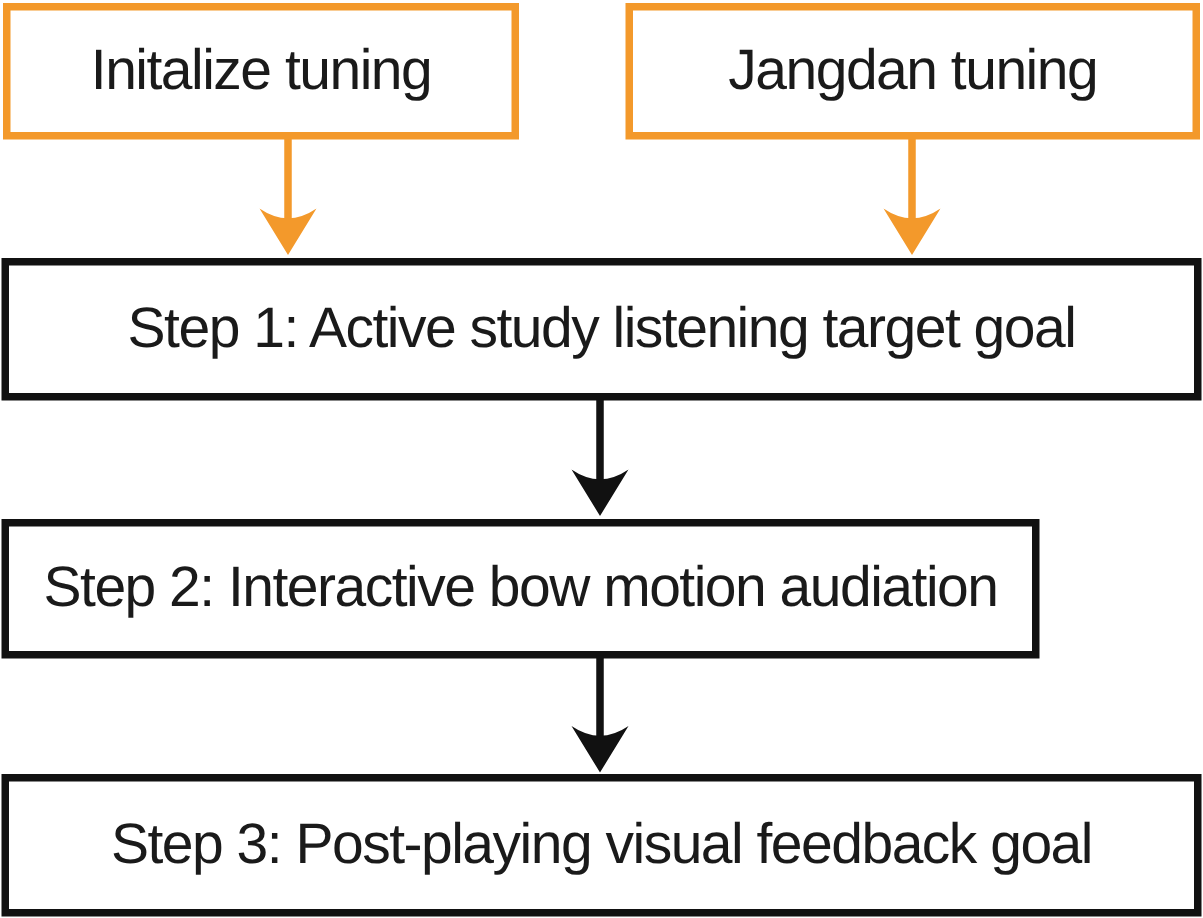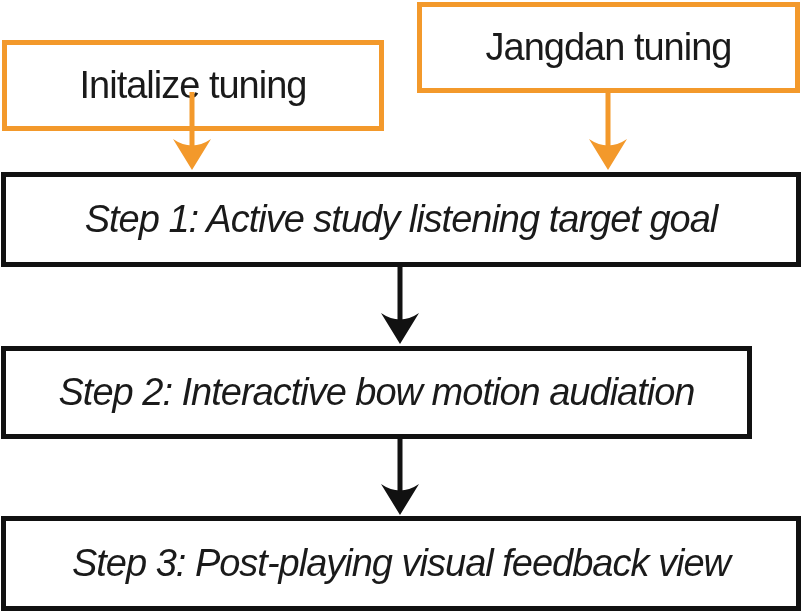--- a/index.html
+++ b/index.html
@@ -26,26 +26,25 @@
     font-size: 38px;
     letter-spacing: -1px;
     color: var(--text, #1a1a1a);
     white-space: nowrap;
   }
   .input-box {
     border: 5px solid var(--orange, #f3992b);
   }
   .step-box {
     border: 5px solid var(--black, #111111);
-    font-style: italic;
   }
-  .input-left  { left: 2px;   top: 2px;   width: 382px; height: 91px; margin-top: 38px; }
+  .input-left  { left: 2px;   top: 2px;   width: 344px; height: 91px; }
   .input-right { left: 417px; top: 2px;   width: 383px; height: 91px; }
   .step-1 { left: 1px; top: 172px; width: 800px; height: 95px; }
-  .step-2 { left: 1px; top: 346px; width: 751px; height: 93px; }
+  .step-2 { left: 1px; top: 346px; width: 692px; height: 93px; }
   .step-3 { left: 1px; top: 516px; width: 800px; height: 95px; }
   .arrow {
     position: absolute;
     width: 44px;
     height: 79px;
   }
   .arrow-orange-left  { left: 170px; top: 92px; }
   .arrow-orange-right { left: 586px; top: 92px; }
   .arrow-black-1      { left: 378px; top: 266px; }
   .arrow-black-2      { left: 378px; top: 437px; }
@@ -98,16 +97,16 @@
   </div>
 
   <div class="arrow arrow-black-2 c-black">
     <svg width="44" height="79" viewBox="0 0 44 79" aria-hidden="true">
       <rect class="shaft" x="19.5" y="0" width="5" height="58"></rect>
       <path class="head" d="M22 78 L3 47 Q22 60 41 47 Z"></path>
     </svg>
   </div>
 
   <div class="box step-box step-3">
-    <span>Step 3: Post-playing visual feedback view</span>
+    <span>Step 3: Post-playing visual feedback goal</span>
   </div>
 
 </div>
 
 </body></html>

